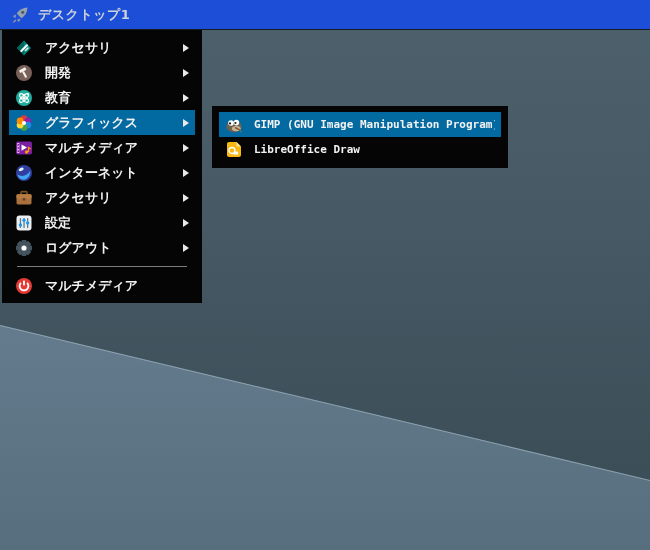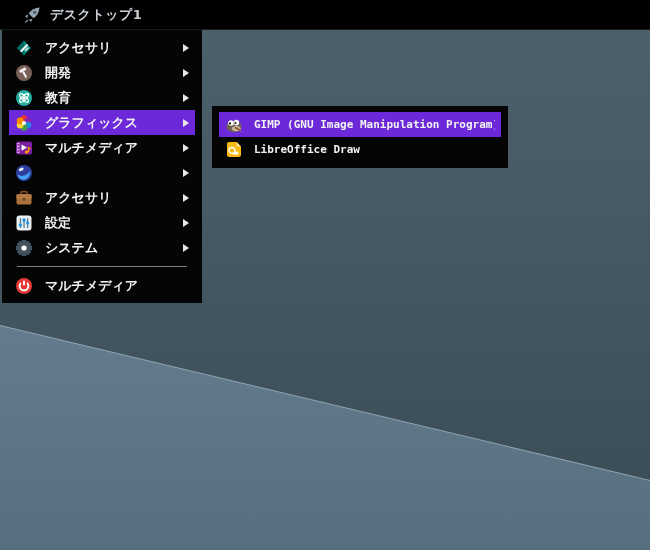--- a/index.html
+++ b/index.html
@@ -19,40 +19,40 @@
   }
   .diag-line {
     position:absolute; left:0; top:325px; width:670px; height:1px;
     background:rgba(200,218,228,.45);
     transform:rotate(13.41deg); transform-origin:0 0;
   }
 
   
   .taskbar {
     position:absolute; left:0; top:0; width:650px; height:30px;
-    background:#000000; display:flex; align-items:center; padding:0 20px;
+    background:#1d4ed8; display:flex; align-items:center; padding:0 8px;
     border-bottom:1px solid #171c21;
   }
   .taskbar .ws { display:flex; align-items:center; gap:8px; height:100%; padding:0 2px; }
   .taskbar .ws-label { color:#ccd3d9; font-size:13px; font-weight:600; letter-spacing:.5px; }
 
   
   .menu {
     position:absolute; left:2px; top:30px; width:200px;
     background:#050505; padding:5px 7px;
   }
   .submenu {
     position:absolute; left:212px; top:106px; width:296px;
     background:#050505; padding:6px 7px;
   }
   .mrow {
     height:25px; display:flex; align-items:center; gap:12px; padding:0 6px;
     color:#f2f2f2; font-size:13px; font-weight:700; cursor:default; white-space:nowrap;
   }
-  .mrow.selected { background:#6d28d9; }
+  .mrow.selected { background:#0369a1; }
   .mrow .micon { width:18px; height:18px; flex:0 0 18px; display:block; }
   .mrow .lbl { flex:0 1 auto; overflow:hidden; }
   .arrow {
     margin-left:auto; width:0; height:0;
     border-left:6px solid #e9e9e9; border-top:4px solid transparent; border-bottom:4px solid transparent;
   }
   .msep { height:1px; background:#7d7d7d; margin:6px 8px; }
   .submenu .mrow { font-family:"DejaVu Sans Mono","Liberation Mono",monospace; font-size:11px; font-weight:700; gap:11px; }
 </style>
 </head>
@@ -143,20 +143,21 @@
     <span class="lbl">マルチメディア</span>
     <span class="arrow"></span>
   </div>
 
   <div class="mrow">
     <svg class="micon" viewBox="0 0 18 18">
       <circle cx="9" cy="9" r="8" fill="#303f9f"></circle>
       <path d="M2.2 10.5 C6.5 13.2 12.5 12 15.2 6.8 C15.6 11.6 12.4 15.6 8.2 15.7 C5.4 15.7 3.2 13.6 2.2 10.5 Z" fill="#42a5f5"></path>
       <ellipse cx="6.2" cy="5.4" rx="2.6" ry="1.6" fill="#e3f2fd" transform="rotate(-25 6.2 5.4)"></ellipse>
     </svg>
+    <span class="lbl">インターネット</span>
     <span class="arrow"></span>
   </div>
 
   <div class="mrow">
     <svg class="micon" viewBox="0 0 18 18">
       <rect x="6" y="2.6" width="6" height="4" rx="1" fill="none" stroke="#7c4f26" stroke-width="1.6"></rect>
       <rect x="1.5" y="5.2" width="15" height="10.2" rx="1.4" fill="#a9713d"></rect>
       <rect x="1.5" y="5.2" width="15" height="4.6" rx="1.4" fill="#b77c44"></rect>
       <rect x="7.6" y="9" width="2.8" height="2.4" rx="0.5" fill="#6d4420"></rect>
     </svg>
@@ -182,21 +183,21 @@
     <svg class="micon" viewBox="0 0 18 18">
       <g fill="#44545e">
         <rect x="6.5" y="1" width="5" height="16" rx="1"></rect>
         <rect x="1" y="6.5" width="16" height="5" rx="1"></rect>
         <rect x="6.5" y="1" width="5" height="16" rx="1" transform="rotate(45 9 9)"></rect>
         <rect x="1" y="6.5" width="16" height="5" rx="1" transform="rotate(45 9 9)"></rect>
         <circle cx="9" cy="9" r="5.2"></circle>
       </g>
       <circle cx="9" cy="9" r="2.6" fill="#fff"></circle>
     </svg>
-    <span class="lbl">システム</span>
+    <span class="lbl">ログアウト</span>
     <span class="arrow"></span>
   </div>
 
   <div class="msep"></div>
 
 
 
   <div class="mrow">
     <svg class="micon" viewBox="0 0 18 18">
       <circle cx="9" cy="9" r="8" fill="#e53935"></circle>

